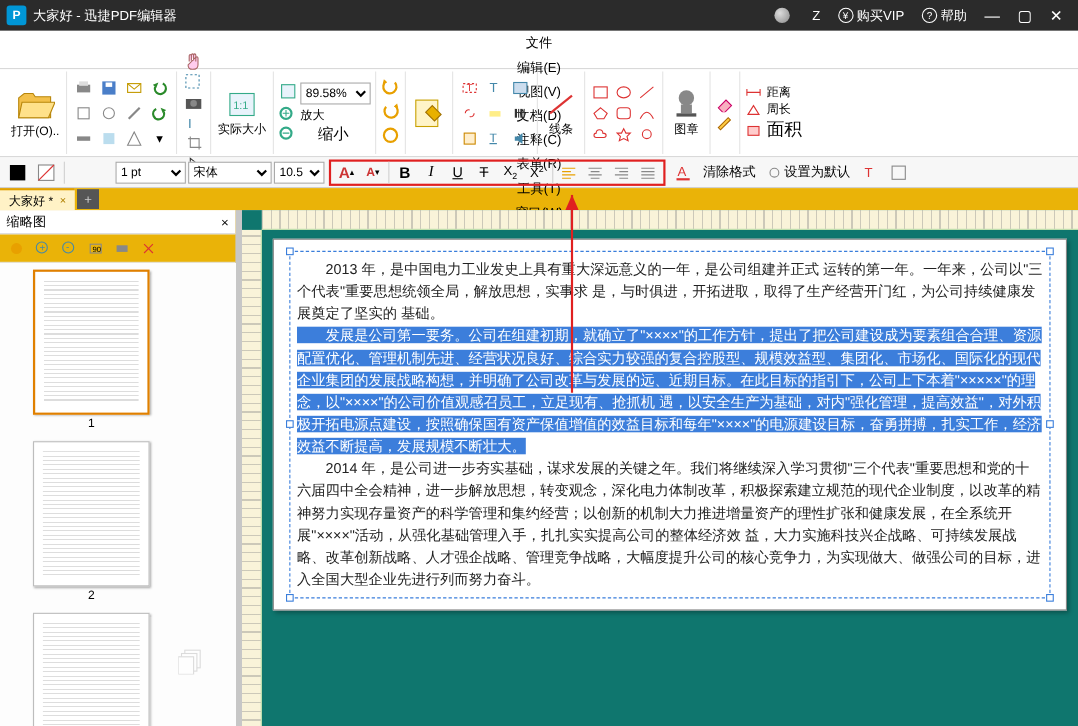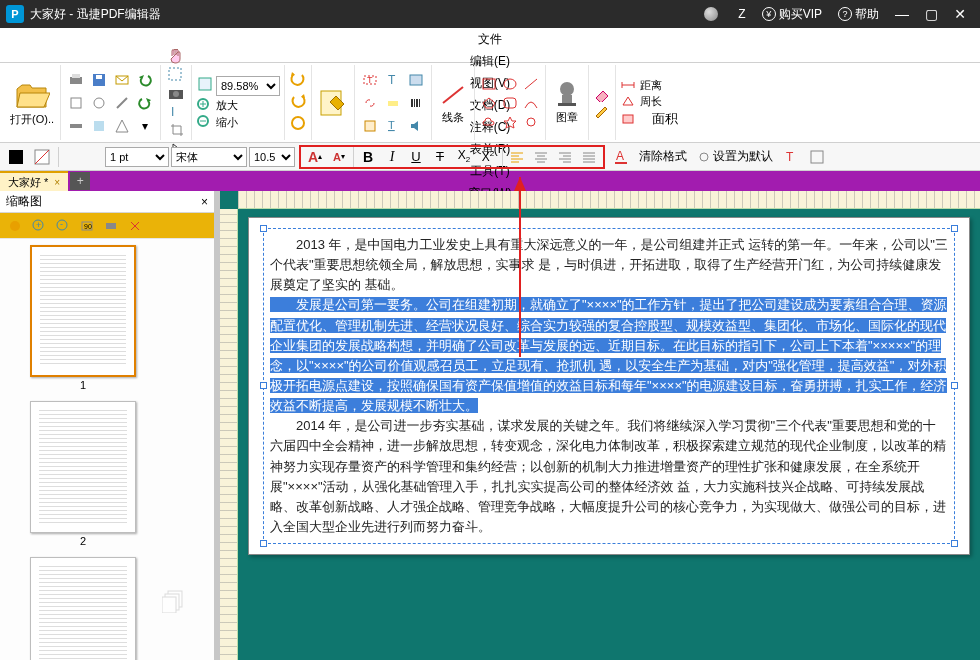--- a/index.html
+++ b/index.html
@@ -25,21 +25,21 @@
 .vcol { display: flex; flex-direction: column; gap: 1px; align-items: flex-start; }
 .hrow { display: flex; align-items: center; gap: 2px; }
 .zoomsel { height: 20px; font-size: 11px; width: 64px; border: 1px solid #aaa; }
 .toolbar2 { height: 28px; background: #f7f7f7; border-bottom: 1px solid #d0d0d0; display: flex; align-items: center; padding: 2px 4px; gap: 2px; }
 .tb2btn { width: 24px; height: 22px; display: flex; align-items: center; justify-content: center; cursor: pointer; }
 .tb2sel { height: 20px; font-size: 11px; border: 1px solid #aaa; }
 .fontbox { width: 76px; }
 .sizebox { width: 46px; }
 .ptbox { width: 64px; margin-left: 42px; }
 .redbox { border: 2px solid #e02020; height: 24px; display: flex; align-items: center; padding: 0 2px; margin: 0 2px; }
-.tabbar { height: 20px; background: #a21caf; display: flex; align-items: center; }
+.tabbar { height: 20px; background: #eab308; display: flex; align-items: center; }
 .tab { height: 20px; background: #fff2c6; border-top: 2px solid #e0a000; padding: 0 8px; font-size: 11px; display: flex; align-items: center; gap: 2px; cursor: pointer; }
 .tab .close { font-size: 10px; color: #b08000; margin-left: 4px; }
 .addtab { width: 20px; height: 18px; background: #555; margin-left: 2px; display: flex; align-items: center; justify-content: center; color: #ccc; font-size: 12px; cursor: pointer; }
 .workarea { display: flex; height: 480px; }
 .sidebar { width: 220px; border-right: 6px solid #c7c7c7; background: #eab308; display: flex; flex-direction: column; }
 .sidehead { height: 22px; background: #fff; border-bottom: 1px solid #d6d6d6; display: flex; align-items: center; padding: 0 6px; font-size: 12px; justify-content: space-between; }
 .sidetools { height: 26px; border-bottom: 1px solid #e6e6e6; display: flex; align-items: center; padding: 0 4px; gap: 2px; }
 .sidetools .tb { width: 22px; height: 22px; display: flex; align-items: center; justify-content: center; cursor: pointer; }
 .thumbs { flex: 1; overflow: auto; background: #fdfdfd; padding: 6px 0 6px 30px; position: relative; }
 .thumb { width: 106px; margin-bottom: 10px; }
@@ -222,41 +222,50 @@
           </svg>
         </div>
       <div class="hrow">
           <svg width="18" height="18">
             <path d="M4 3 L4 14 L7 11 L9 15 L11 14 L9 10 L13 10 Z" fill="#fff" stroke="#333"></path>
           </svg>
         </div>
     </div>
   </div>
   <div class="rgroup">
+    <div class="iconbtn-lg">
+      <svg width="30" height="28">
+          <rect x="4" y="4" width="22" height="20" fill="#e8f3fb" stroke="#3a8"></rect>
+          <text x="7" y="18" font-size="10" fill="#3a8">1:1</text>
+        </svg>
+      <span>实际大小</span>
+    </div>
+  </div>
+  <div class="rgroup">
     <div class="vcol">
       <div class="hrow">
         <div class="sb"><svg width="18" height="18">
               <rect x="3" y="3" width="12" height="12" fill="#e8f3fb" stroke="#3a8"></rect>
             </svg></div>
         <select class="zoomsel"><option>89.58%</option></select>
       </div>
       <div class="hrow">
           <svg width="16" height="16">
             <circle cx="7" cy="7" r="5" fill="none" stroke="#3a8" stroke-width="2"></circle>
             <line x1="7" y1="4" x2="7" y2="10" stroke="#3a8"></line>
             <line x1="4" y1="7" x2="10" y2="7" stroke="#3a8"></line>
           </svg>
           <span style="font-size:11px;margin-left:2px">放大</span>
         </div>
       <div class="hrow">
           <svg width="16" height="16">
             <circle cx="7" cy="7" r="5" fill="none" stroke="#3a8" stroke-width="2"></circle>
             <line x1="4" y1="7" x2="10" y2="7" stroke="#3a8"></line>
           </svg>
-          <span style="font-size:11px;margin-left:2px">缩小</span>
+          <span style="font-size:14px;margin-left:18px">缩小</span>
         </div>
     </div>
   </div>
   <div class="rgroup">
     <div class="vcol">
       <div class="hrow">
           <div class="sb"><svg width="18" height="18">
               <path d="M13 5 A6 6 0 1 1 5 4" fill="none" stroke="#e8a000" stroke-width="2"></path>
               <path d="M3 2 L6 5 L2 6 Z" fill="#e8a000"></path>
             </svg></div>
@@ -429,21 +438,21 @@
       <div class="hrow">
           <svg width="16" height="14">
             <path d="M3 11 L8 3 L13 11 Z" fill="none" stroke="#d33"></path>
           </svg>
           <span style="font-size:11px;margin-left:2px">周长</span>
         </div>
       <div class="hrow">
           <svg width="16" height="14">
             <rect x="3" y="3" width="10" height="8" fill="#fcc" stroke="#d33"></rect>
           </svg>
-          <span style="font-size:13px;margin-left:14px">面积</span>
+          <span style="font-size:16px;margin-left:2px">面积</span>
         </div>
     </div>
   </div>
 </div>
 
 <div class="toolbar2">
   <div class="tb2btn">
       <svg width="18" height="18">
         <rect x="2" y="2" width="14" height="14" fill="#000"></rect>
       </svg>

